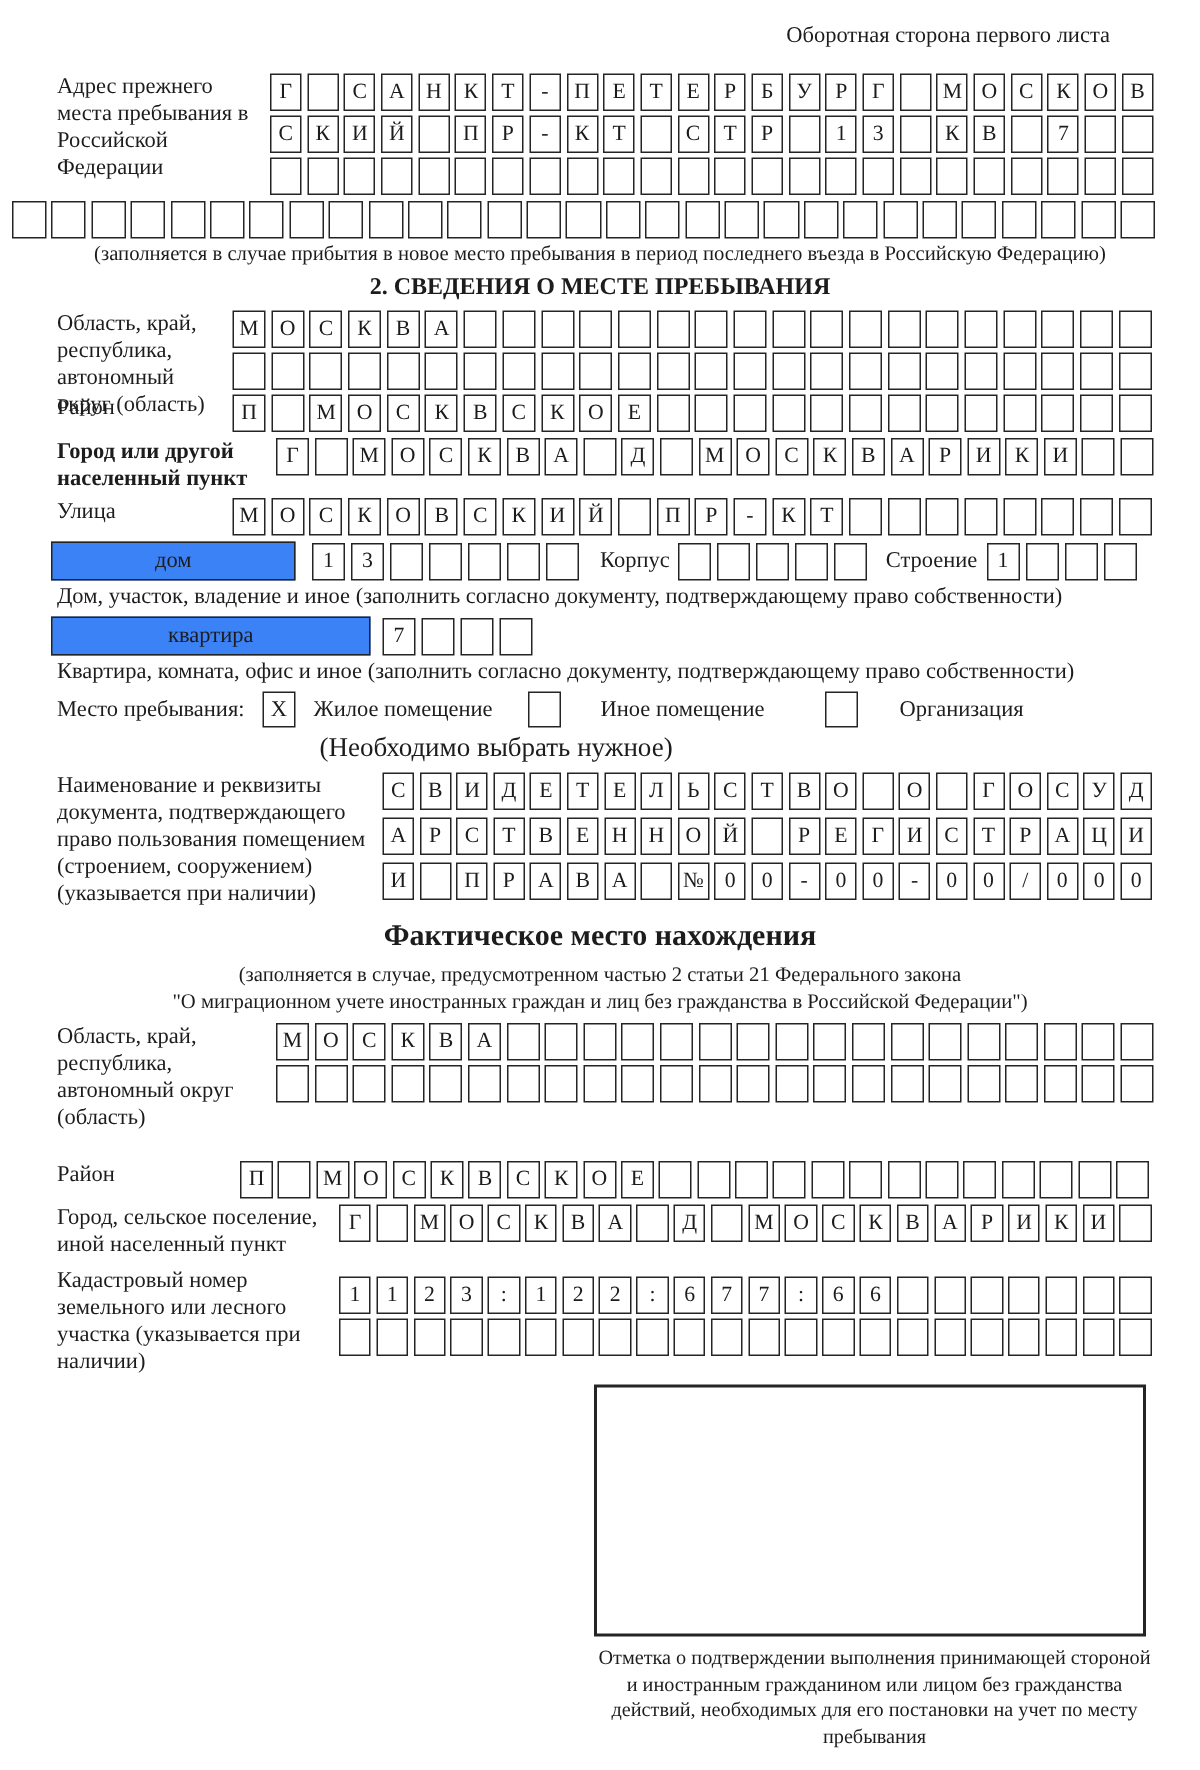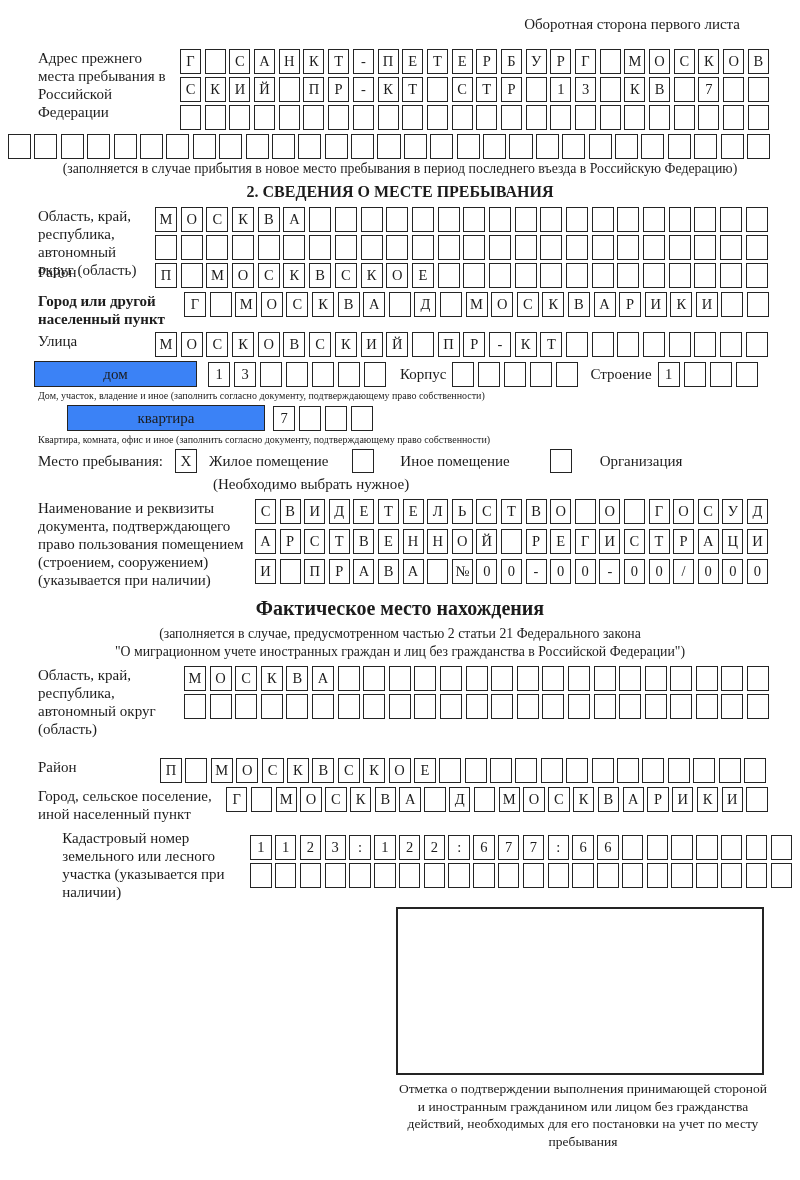--- a/index.html
+++ b/index.html
@@ -47,29 +47,29 @@
   .sec-title { text-align:center; font-weight:bold; font-size:16px; margin:2px 0 6px 0; }
   .sub-title { text-align:center; font-weight:bold; font-size:20px; margin:4px 0 6px 0; }
 
   .widebox {
     box-sizing:border-box; height:26px; border:1.8px solid #242424;
     display:flex; align-items:center; justify-content:center;
     font-size:15px; flex:none; background:#3b82f6;
   }
   .houserow { display:flex; align-items:center; margin:0 0 3px 26px; }
   .inline-lbl { font-size:15px; margin:0 6px; flex:none; }
-  .left-cap { font-size:10px; padding-left:30px; margin-bottom:4px; }
+  .left-cap { font-size:15px; padding-left:30px; margin-bottom:4px; }
 
   .stayrow { display:flex; align-items:center; margin:2px 0 3px 0; font-size:15px; }
   .checkbox {
     box-sizing:border-box; width:22px; height:24px; border:1.8px solid #242424;
     display:flex; align-items:center; justify-content:center;
     font-size:15px; flex:none; background:#fff;
   }
-  .staynote { font-size:15px; margin:0 0 6px 205px; }
+  .staynote { font-size:18px; margin:0 0 6px 205px; }
 
   .stampwrap { margin-left:388px; width:374px; margin-top:6px; }
   .stampbox { box-sizing:border-box; width:368px; height:168px; border:2px solid #242424; background:#fff; }
   .stampcap { font-size:13.5px; line-height:17.5px; text-align:center; margin-top:5px; }
 </style>
 </head>
 <body>
 
 <div class="page">
 
@@ -364,21 +364,21 @@
     <div class="cellrow r-house">
         <span class="cell">1</span>
         <span class="cell"></span>
         <span class="cell"></span>
         <span class="cell"></span>
       </div>
   </div>
   <div class="left-cap">Дом, участок, владение и иное (заполнить согласно документу, подтверждающему право собственности)</div>
 
   <div class="houserow">
-    <div class="widebox" style="width:198px;margin-left:33px;">квартира</div>
+    <div class="widebox" style="width:213px;">квартира</div>
     <div class="cellrow r-house" style="margin-left:8px;">
         <span class="cell">7</span>
         <span class="cell"></span>
         <span class="cell"></span>
         <span class="cell"></span>
       </div>
   </div>
   <div class="left-cap">Квартира, комната, офис и иное (заполнить согласно документу, подтверждающему право собственности)</div>
 
   <div class="stayrow">
@@ -579,21 +579,21 @@
         <span class="cell">В</span>
         <span class="cell">А</span>
         <span class="cell">Р</span>
         <span class="cell">И</span>
         <span class="cell">К</span>
         <span class="cell">И</span>
         <span class="cell"></span>
       </div>
   </div>
 
-  <div class="frow" style="margin-bottom:0;justify-content:flex-end;">
+  <div class="frow" style="margin-bottom:0;">
     <div class="lbl lblF22">Кадастровый номер земельного или лесного участка (указывается при наличии)</div>
     <div class="rows" style="margin-top:6px;">
       <div class="cellrow r-f22">
           <span class="cell">1</span>
           <span class="cell">1</span>
           <span class="cell">2</span>
           <span class="cell">3</span>
           <span class="cell">:</span>
           <span class="cell">1</span>
           <span class="cell">2</span>

